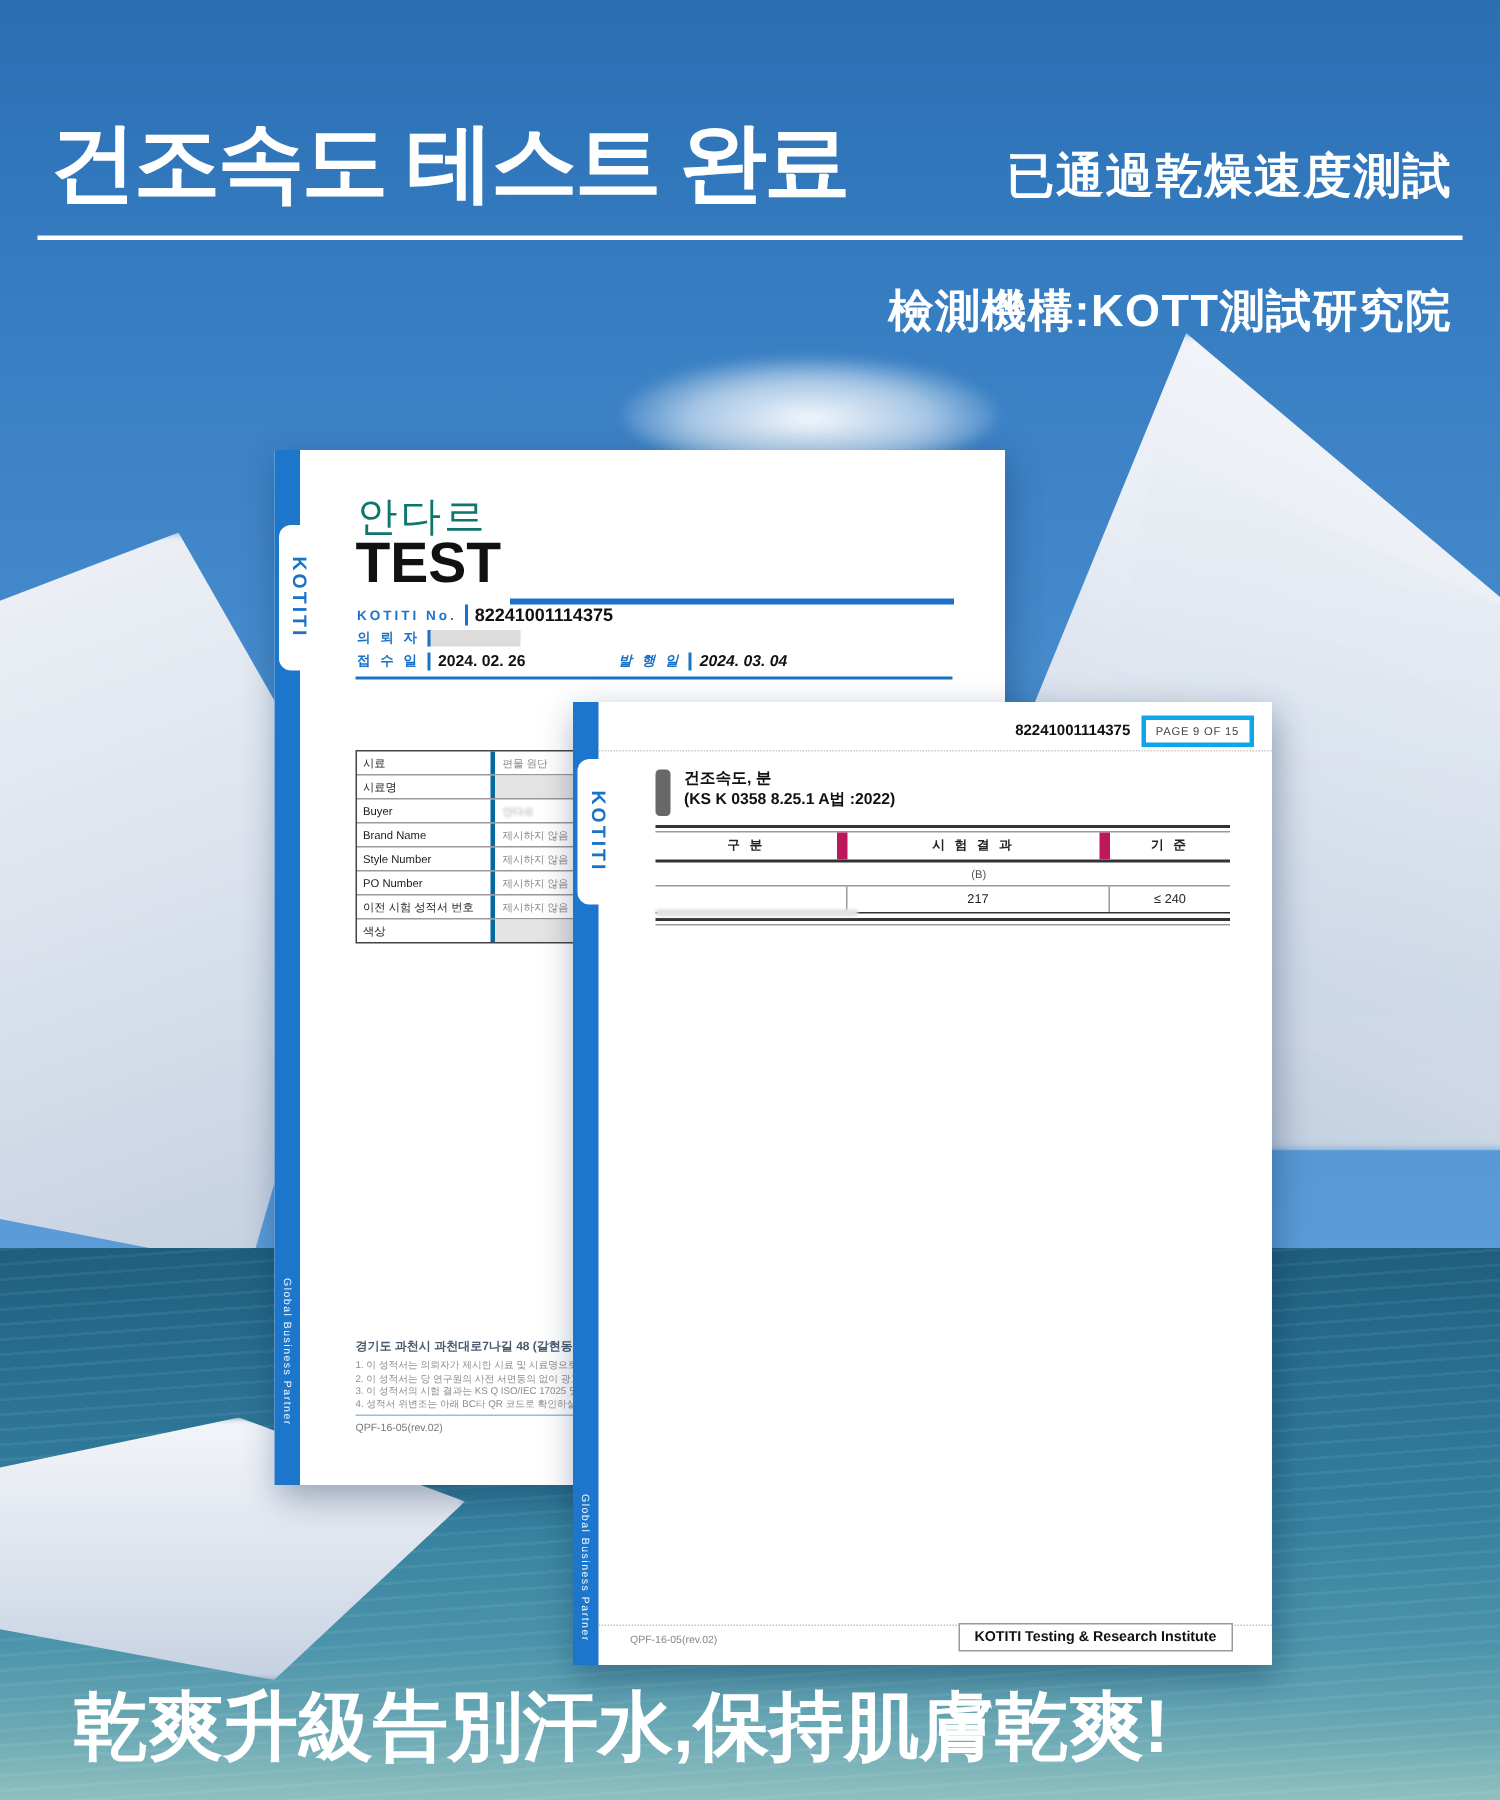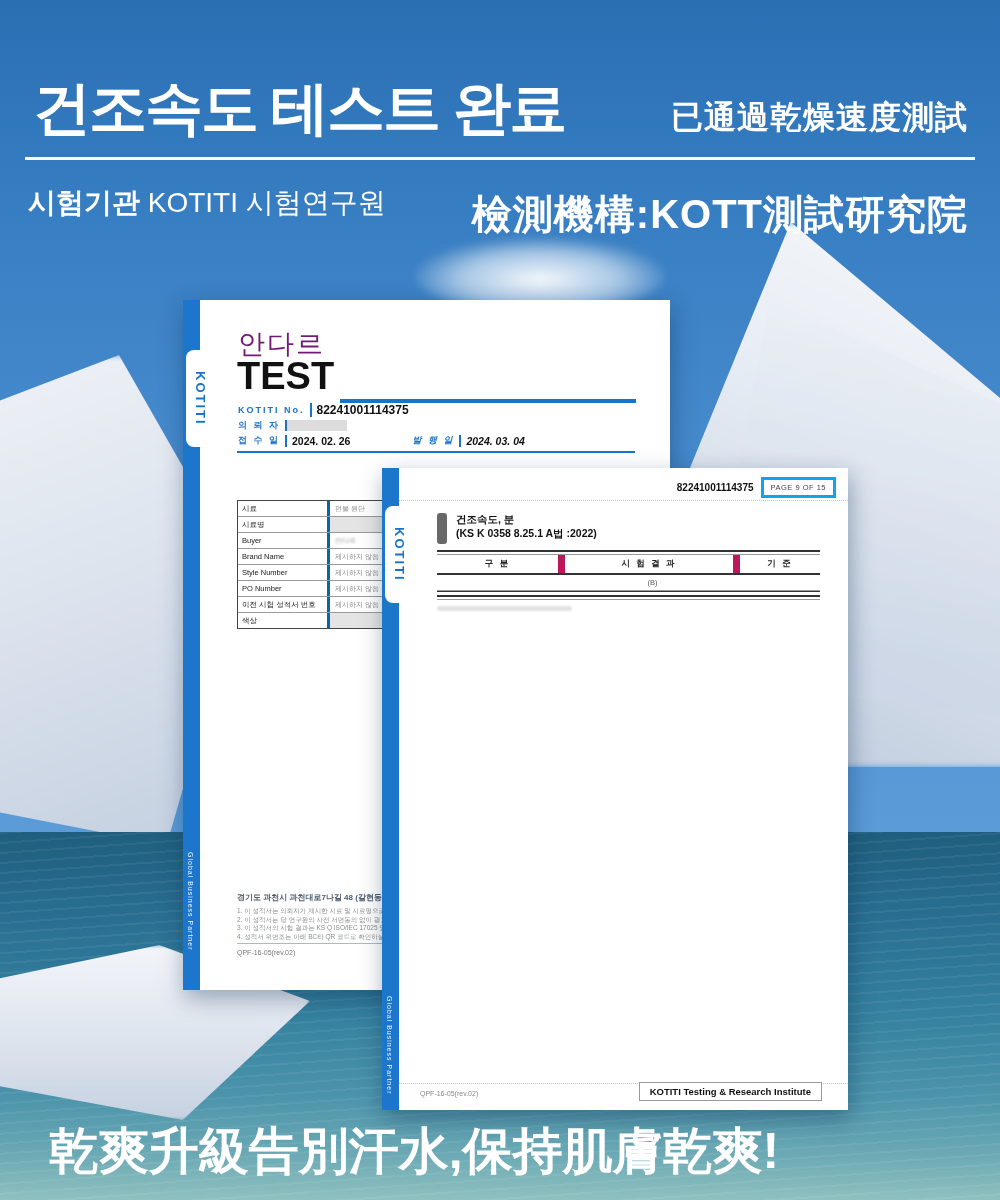--- a/index.html
+++ b/index.html
@@ -27,33 +27,33 @@
     background:linear-gradient(180deg,#1f5e7e 0%,#2a7092 25%,#35819f 50%,#4c94ab 72%,#6aa8b4 87%,#8fc0bf 100%);}
   #ocean::after{content:"";position:absolute;inset:0;
     background:repeating-linear-gradient(176deg,rgba(255,255,255,.06) 0 2px,rgba(0,0,0,0) 2px 10px);}
   
   .hdr{position:absolute;z-index:4;color:#fff;}
   #title-kr{left:33px;top:70px;font-size:58px;font-weight:900;letter-spacing:-2px;}
   #title-zh{right:32px;top:96px;font-size:32px;font-weight:800;letter-spacing:1px;}
   #hdr-divider{position:absolute;z-index:4;left:25px;top:157px;width:950px;height:3px;background:#fff;}
   #sub-kr{left:28px;top:184px;font-size:28px;font-weight:400;}
   #sub-kr b{font-weight:900;}
-  #sub-zh{right:32px;top:187px;font-size:40px;font-weight:800;letter-spacing:1px;}
+  #sub-zh{right:32px;top:187px;font-size:30px;font-weight:800;letter-spacing:1px;}
   
   .doc{position:absolute;background:#fff;box-shadow:2px 8px 22px rgba(8,40,78,.38);}
   .strip{position:absolute;left:0;top:0;width:17px;height:100%;background:#1b76cc;}
   .tab{position:absolute;left:3px;width:28px;height:97px;background:#fff;border-radius:8px;
     display:flex;align-items:center;justify-content:center;}
   .tab span{writing-mode:vertical-rl;font-size:13px;font-weight:900;color:#1a73c9;letter-spacing:2px;}
   .strip-cap{position:absolute;left:4px;writing-mode:vertical-rl;font-size:7px;color:rgba(255,255,255,.95);letter-spacing:1px;}
   
   #doc1{left:183px;top:300px;width:487px;height:690px;z-index:2;}
   #doc1 .tab{top:50px;}
   #doc1 .strip-cap{top:552px;}
-  #d1-brand{position:absolute;left:55px;top:26px;font-size:27px;font-weight:500;color:#701a75;letter-spacing:2px;}
+  #d1-brand{position:absolute;left:55px;top:26px;font-size:27px;font-weight:500;color:#0f766e;letter-spacing:2px;}
   #d1-title{position:absolute;left:54px;top:55px;display:flex;align-items:baseline;color:#111;}
   #d1-title .t1{font-size:38px;font-weight:900;letter-spacing:0px;}
   #d1-title .t2{font-size:38px;font-weight:700;margin-left:12px;letter-spacing:1px;}
   #d1-underline{position:absolute;left:157px;top:99px;width:296px;height:4px;background:#1a73c9;}
   .fld{position:absolute;left:55px;display:flex;align-items:center;}
   .fld .lb{font-size:9px;font-weight:700;color:#1a73c9;letter-spacing:2px;}
   .fld .vl{font-size:10.5px;font-weight:800;color:#111;border-left:2px solid #1a73c9;padding-left:5px;margin-left:5px;}
   #d1-no{top:103px;}
   #d1-no .vl{font-size:12px;}
   #d1-client{top:119px;}
@@ -115,21 +115,20 @@
   <div class="fab" id="fab-right"></div>
   <div class="fab" id="fab-right2"></div>
   <div class="fab" id="fab-left"></div>
   <div class="fab" id="cloud"></div>
   <div id="ocean"></div>
   <div class="fab" id="fab-bottomleft"></div>
 
   <div class="hdr" id="title-zh">已通過乾燥速度測試</div>
   <div class="hdr" id="title-kr">건조속도 테스트 완료</div>
   <div id="hdr-divider"></div>
-  <div class="hdr" id="sub-kr"><b>시험기관</b><span> KOTITI 시험연구원</span></div>
   <div class="hdr" id="sub-zh">檢測機構:KOTT測試研究院</div>
 
   <div class="doc" id="doc1">
     <div class="strip"></div>
     <div class="tab">
         <span>KOTITI</span>
       </div>
     <div class="strip-cap">Global Business Partner</div>
 
     <div id="d1-brand">안다르</div>
@@ -232,20 +231,25 @@
         <div class="tc">시 험 결 과</div>
         <div class="tc">기 준</div>
       </div>
       <div class="rule rh15"></div>
       <div class="trow unit">
         <div class="tc"></div>
         <div class="tc">(B)</div>
         <div class="tc"></div>
       </div>
       <div class="rule rh1"></div>
+      <div class="trow val">
+        <div class="tc"></div>
+        <div class="tc">217</div>
+        <div class="tc">≤ 240</div>
+      </div>
       <div class="rule rh15"></div>
       <div class="rgap3"></div>
       <div class="rule rh2"></div>
       <div class="rgap"></div>
       <div class="rule rh1"></div>
     </div>
 
     <div id="d2-smudge"></div>
     <div id="d2-dots-bottom"></div>
     <div id="d2-form">QPF-16-05(rev.02)</div>

